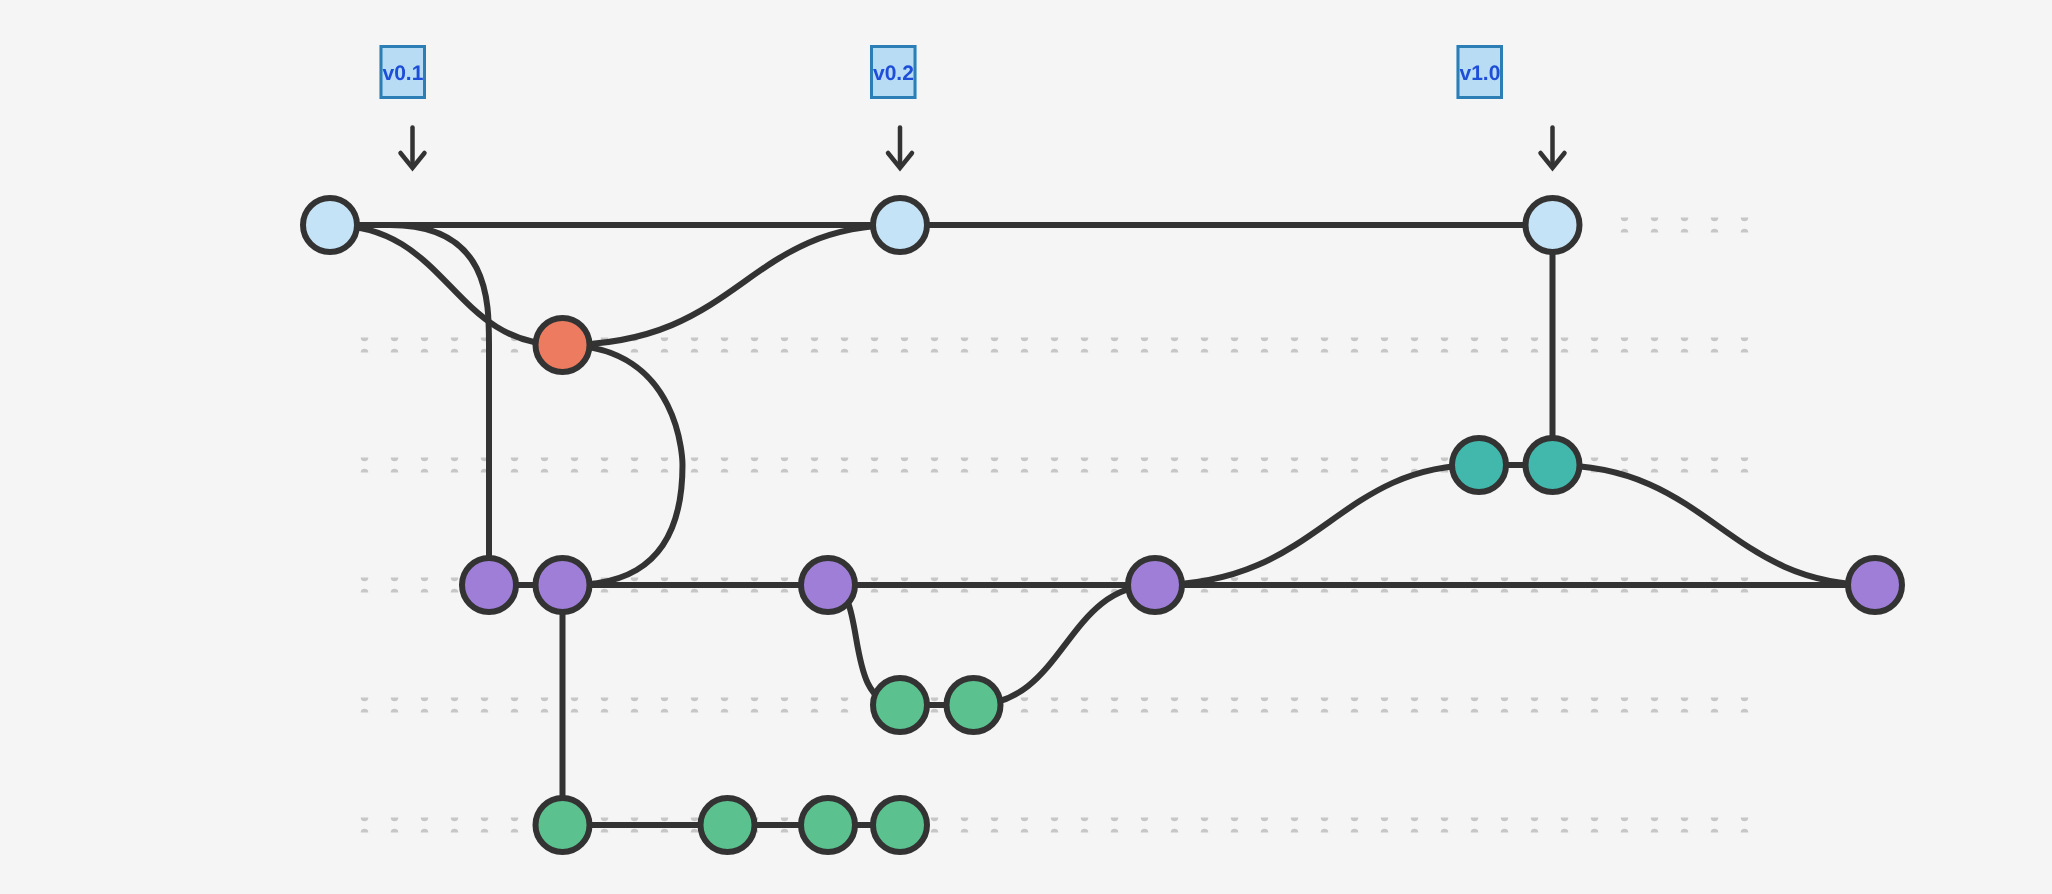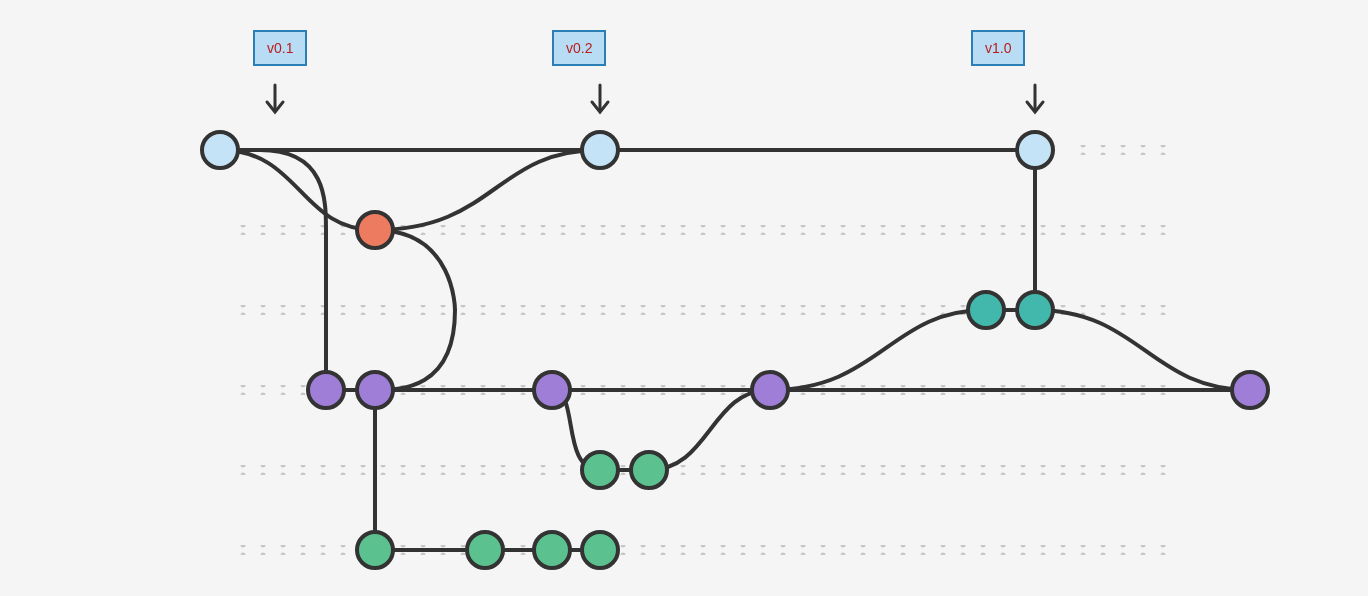--- a/index.html
+++ b/index.html
@@ -13,24 +13,24 @@
     }
     .canvas {
       position: absolute;
       top: 0;
       left: 0;
     }
     .tag-box {
       position: absolute;
       background: #b7dcf4;
       border: 2px solid #2b7fb5;
-      padding: 8px 12px;
+      padding: 8px 0;
       font-size: 14px;
-      color: #b91c1c;
-      font-weight: 400;
+      color: #1d4ed8;
+      font-weight: 700;
     }
   </style>
 </head>
 <body>
 
 <svg class="canvas" width="1368" height="596">
   <defs>
     <pattern id="dots" x="0" y="0" width="20" height="10" patternUnits="userSpaceOnUse">
       <circle cx="3" cy="5" r="2.5" fill="#c7c7c7"></circle>
     </pattern>
@@ -110,18 +110,18 @@
       <circle cx="375" cy="550" r="18" fill="#5bc18e"></circle>
       <circle cx="485" cy="550" r="18" fill="#5bc18e"></circle>
       <circle cx="552" cy="550" r="18" fill="#5bc18e"></circle>
       <circle cx="600" cy="550" r="18" fill="#5bc18e"></circle>
     </g>
 </svg>
 
 <div class="tag-box" style="left:253px; top:30px;">
   <span>v0.1</span>
 </div>
-<div class="tag-box" style="left:552px; top:30px;">
+<div class="tag-box" style="left:580px; top:30px;">
   <span>v0.2</span>
 </div>
 <div class="tag-box" style="left:971px; top:30px;">
   <span>v1.0</span>
 </div>
 
 </body></html>

